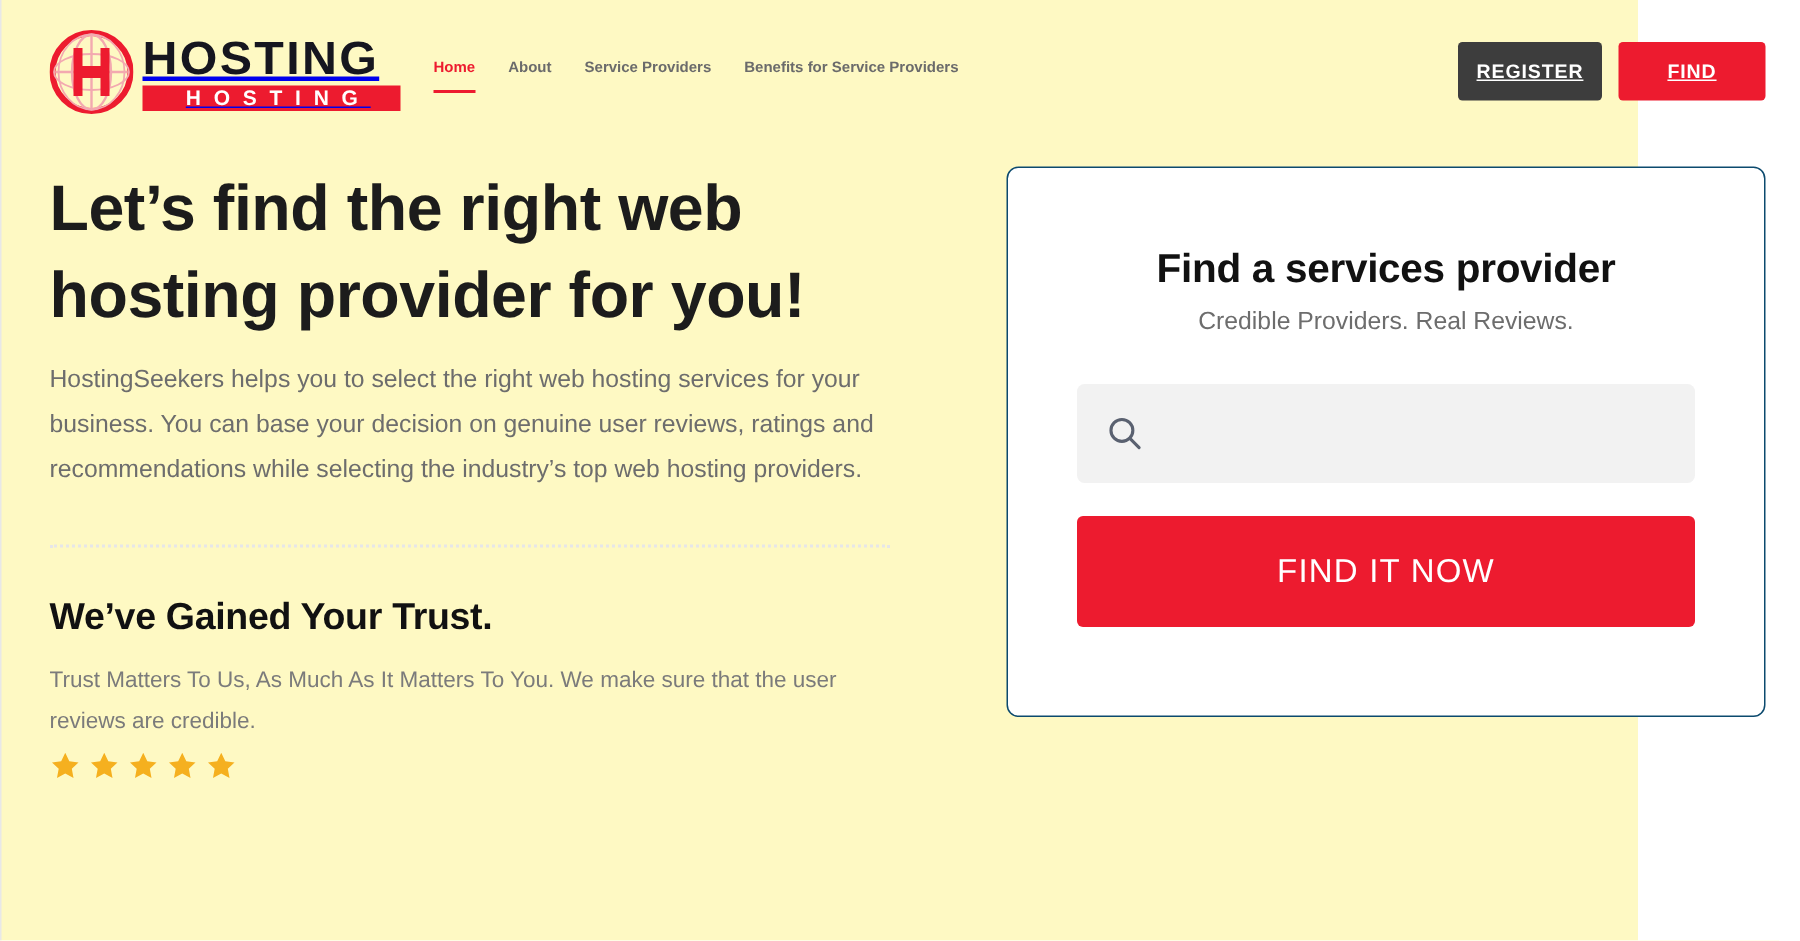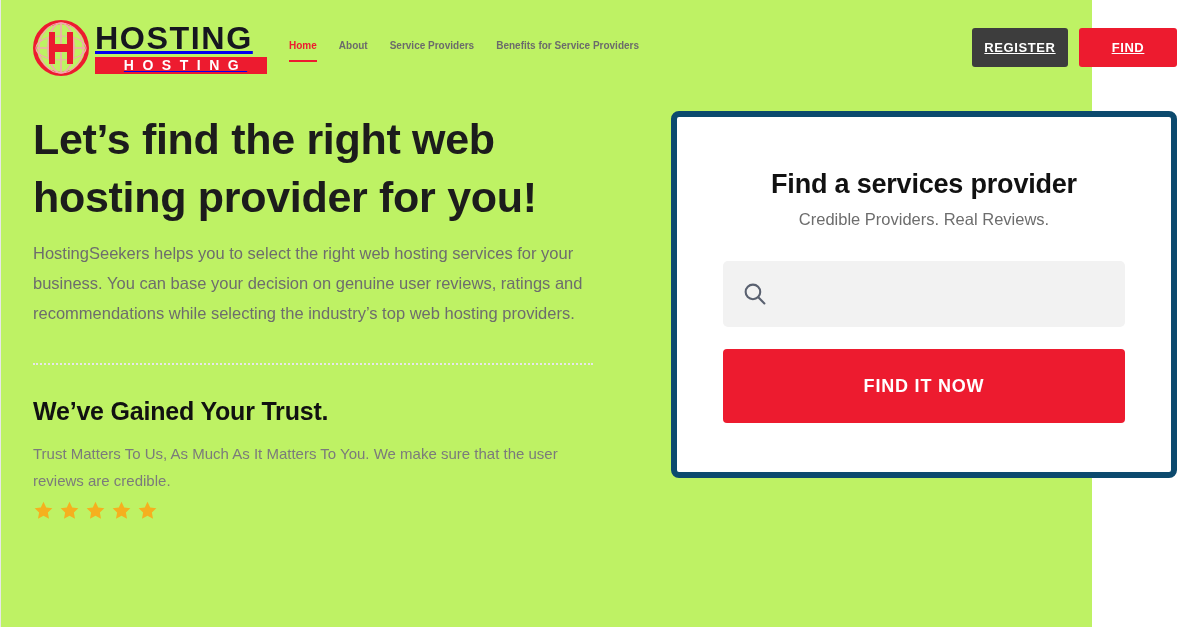--- a/index.html
+++ b/index.html
@@ -9,21 +9,21 @@
     height: 627px;
     background: #ffffff;
     font-family: "Liberation Sans", sans-serif;
     overflow: hidden;
   }
 
   #page {
     position: relative;
     width: 1092px;
     height: 627px;
-    background: #bef264;
+    background: #fef9c3;
     border-left: 1px solid #e8e8e8;
   }
 
   
   #site-header {
     position: absolute;
     left: 0; top: 0;
     width: 1200px;
     height: 95px;
     display: flex;
@@ -182,21 +182,21 @@
   }
 
   
   #finder-card {
     position: absolute;
     left: 670px;
     top: 111px;
     width: 506px;
     height: 367px;
     background: #ffffff;
-    border: 6px solid #0c4a6e;
+    border: 1px solid #0c4a6e;
     border-radius: 8px;
     padding: 52px 46px 0 46px;
   }
   #finder-title {
     text-align: center;
     font-size: 27px;
     font-weight: 700;
     color: #111111;
     letter-spacing: -0.2px;
   }
@@ -234,22 +234,22 @@
   }
   #find-it-now-button {
     margin-top: 22px;
     width: 100%;
     height: 74px;
     background: #ED1B2F;
     border: none;
     border-radius: 4px;
     color: #ffffff;
     font-family: "Liberation Sans", sans-serif;
-    font-size: 18px;
-    font-weight: 700;
+    font-size: 22px;
+    font-weight: 400;
     letter-spacing: 0.8px;
     cursor: pointer;
   }
 </style>
 </head>
 <body>
 
 <div id="page">
 
   <header id="site-header">

